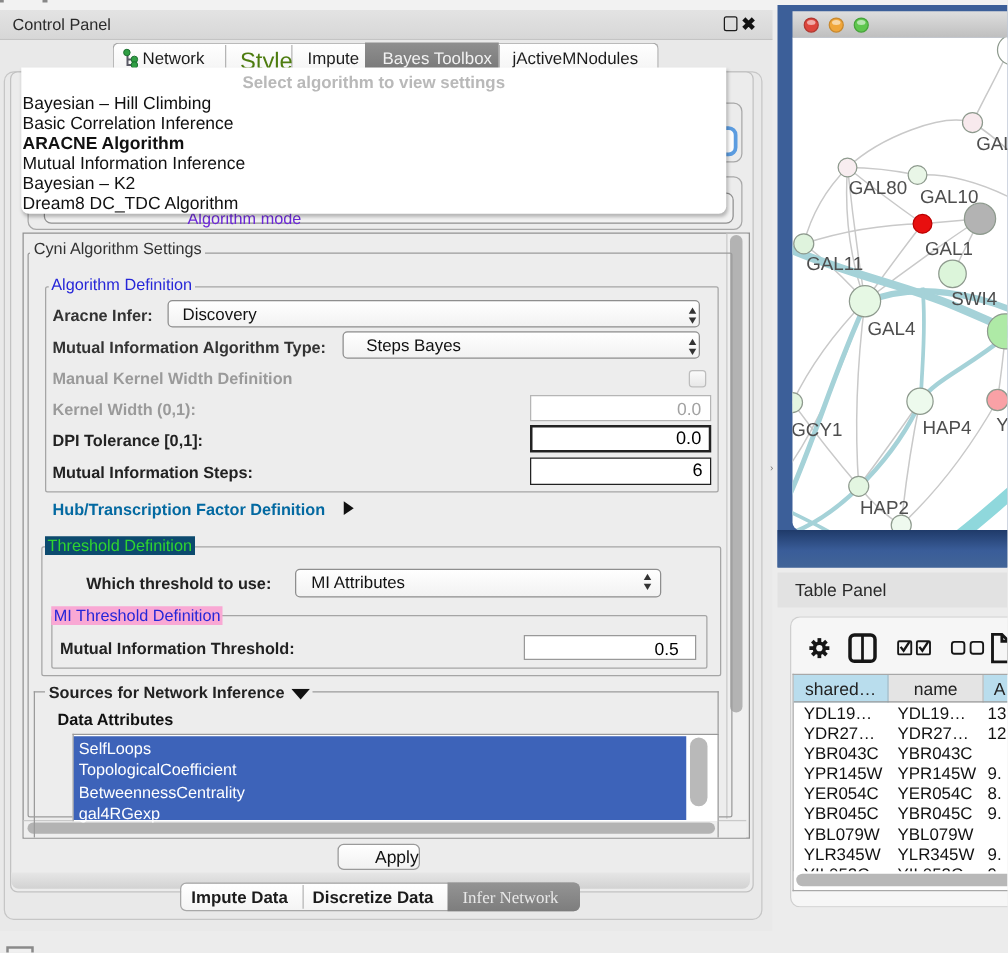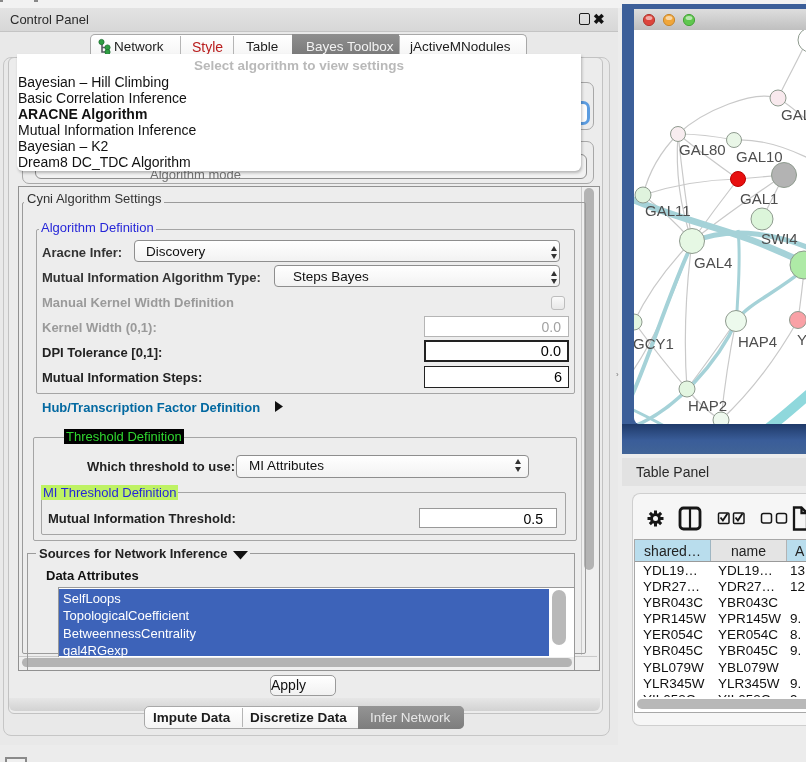--- a/index.html
+++ b/index.html
@@ -31,30 +31,30 @@
 <div class="abs" style="left:233px;top:36px;width:1px;height:19px;background:#b5b5b5;"></div>
 <div class="abs" style="left:292px;top:34px;width:107px;height:23px;background:linear-gradient(#8f8f8f,#787878);"></div>
 <div class="abs" style="left:399px;top:36px;width:1px;height:19px;background:#b5b5b5;"></div>
 <svg class="abs" style="left:96px;top:37px;" width="18" height="18" viewBox="0 0 18 18">
   <path d="M6,6 V15 h5 M6,10.5 h5" stroke="#5a5a66" stroke-width="1.6" fill="none"></path>
   <circle cx="5.5" cy="5" r="2.6" fill="#2f9e43" stroke="#1c7030" stroke-width="0.8"></circle>
   <circle cx="11.5" cy="10.5" r="2.6" fill="#2f9e43" stroke="#1c7030" stroke-width="0.8"></circle>
   <circle cx="11.5" cy="15" r="2.6" fill="#2f9e43" stroke="#1c7030" stroke-width="0.8"></circle>
 </svg>
 <div class="abs" style="left:114px;top:39px;font-size:13.5px;color:#1c1c1c;">Network</div>
-<div class="abs" style="left:192px;top:39px;font-size:14px;color:#b91c1c;">Style</div>
-<div class="abs" style="left:246px;top:39px;font-size:13.5px;color:#1c1c1c;">Table</div>
+<div class="abs" style="left:192px;top:39px;font-size:19px;color:#4d7c0f;">Style</div>
+<div class="abs" style="left:246px;top:39px;font-size:13.5px;color:#1c1c1c;">Impute</div>
 <div class="abs" style="left:306px;top:39px;font-size:13.5px;color:#f2f2f2;">Bayes Toolbox</div>
 <div class="abs" style="left:410px;top:39px;font-size:13.5px;color:#1c1c1c;">jActiveMNodules</div>
 
 <div class="abs" style="left:22px;top:82px;width:572px;height:48px;border:1px solid #a8a8a8;border-radius:7px;box-sizing:border-box;"></div>
 <div class="abs" style="left:550px;top:101px;width:40px;height:24px;border:3px solid #5b9ce0;border-radius:7px;background:#fdfdfd;box-sizing:border-box;"></div>
 <div class="abs" style="left:22px;top:141px;width:572px;height:43px;border:1px solid #a8a8a8;border-radius:7px;box-sizing:border-box;"></div>
 <div class="abs" style="left:35px;top:154px;width:552px;height:25px;border:1px solid #8f8f8f;border-radius:6px;background:#f2f2f2;box-sizing:border-box;"></div>
-<div class="abs" style="left:150px;top:167px;font-size:13px;color:#737373;">Algorithm mode</div>
+<div class="abs" style="left:150px;top:167px;font-size:13px;color:#6d28d9;">Algorithm mode</div>
 
 <div class="abs" style="left:17px;top:54px;width:564px;height:117px;background:#fff;border-radius:0 0 6px 6px;box-shadow:1px 2px 3px rgba(0,0,0,0.25);"></div>
 <div class="abs" style="left:17px;top:58px;width:564px;text-align:center;font-size:13.5px;color:#b9b9b9;font-weight:bold;">Select algorithm to view settings</div>
 <div class="abs" style="left:18px;top:74px;font-size:14px;color:#111;line-height:16px;">
 Bayesian – Hill Climbing<br>
 Basic Correlation Inference<br>
 <span class="b">ARACNE Algorithm</span><br>
 Mutual Information Inference<br>
 Bayesian – K2<br>
 Dream8 DC_TDC Algorithm
@@ -103,56 +103,56 @@
 
 <div class="abs b" style="left:42px;top:370px;font-size:13px;color:#222;">Mutual Information Steps:</div>
 <div class="abs" style="left:424px;top:366px;width:145px;height:22px;background:#fff;border:1px solid #222;font-size:14.5px;color:#000;text-align:right;line-height:20px;padding-right:6px;box-sizing:border-box;">6</div>
 
 <div class="abs b" style="left:42px;top:400px;font-size:13px;color:#0369a1;">Hub/Transcription Factor Definition</div>
 <svg class="abs" style="left:273px;top:400px;" width="12" height="13" viewBox="0 0 12 13">
     <path d="M2,1 L10,6.5 L2,12 Z" fill="#111"></path>
   </svg>
 
 <div class="abs" style="left:33px;top:437px;width:542px;height:102px;border:1px solid #a5a5a5;border-radius:2px;"></div>
-<div class="abs" style="left:36px;top:429px;background:#000000;padding:0 2px;font-size:13px;color:#2fd52f;margin-left:28px;">Threshold Definition</div>
-
-<div class="abs b" style="left:87px;top:459px;font-size:13px;color:#222;">Which threshold to use:</div>
+<div class="abs" style="left:36px;top:429px;background:#0c4a6e;padding:0 2px;font-size:13px;color:#2fd52f;">Threshold Definition</div>
+
+<div class="abs b" style="left:69px;top:459px;font-size:13px;color:#222;">Which threshold to use:</div>
 <div class="abs" style="left:236px;top:455px;width:291px;height:21px;background:linear-gradient(#ffffff,#f2f2f2);border:1px solid #8e8e8e;border-radius:4px;"></div>
 <div class="abs" style="left:249px;top:458px;font-size:13.5px;color:#111;">MI Attributes</div>
 <svg class="abs" style="left:514px;top:458px;" width="8" height="15" viewBox="0 0 8 15">
     <path d="M4,1 L7,6 H1 Z" fill="#333"></path>
     <path d="M4,14 L1,9 H7 Z" fill="#333"></path>
   </svg>
 
 <div class="abs" style="left:41px;top:492px;width:523px;height:41px;border:1px solid #a5a5a5;border-radius:2px;"></div>
-<div class="abs" style="left:41px;top:485px;background:#bef264;padding:0 2px;font-size:13px;color:#2626d8;">MI Threshold Definition</div>
+<div class="abs" style="left:41px;top:485px;background:#f9a8d4;padding:0 2px;font-size:13px;color:#2626d8;">MI Threshold Definition</div>
 <div class="abs b" style="left:48px;top:511px;font-size:13px;color:#222;">Mutual Information Threshold:</div>
 <div class="abs" style="left:419px;top:508px;width:138px;height:20px;background:#fff;border:1px solid #999;font-size:14px;color:#000;text-align:right;line-height:20px;padding-right:13px;box-sizing:border-box;">0.5</div>
 
 <div class="abs" style="left:27px;top:553px;width:546px;height:116px;border:1px solid #9b9b9b;border-top:1px solid #9b9b9b;border-bottom:none;"></div>
 <div class="abs" style="left:36px;top:546px;background:#ededed;padding:0 3px;font-size:13px;color:#222;"><span class="b">Sources for Network Inference</span></div>
 <div class="abs" style="left:228px;top:548px;width:22px;height:11px;background:#ededed;"></div>
 <svg class="abs" style="left:233px;top:551px;" width="15" height="9" viewBox="0 0 15 9">
     <path d="M0,0 L15,0 L7.5,8.5 Z" fill="#111"></path>
   </svg>
 <div class="abs b" style="left:46px;top:568px;font-size:13px;color:#111;">Data Attributes</div>
 
 <div class="abs" style="left:58px;top:587px;width:515px;height:69px;background:#fff;border:1px solid #999;border-bottom:none;"></div>
 <div class="abs" style="left:59px;top:589px;width:490px;height:67px;background:#3d63b9;"></div>
 <div class="abs" style="left:63px;top:590px;font-size:13px;color:#fff;line-height:17.4px;">SelfLoops<br>TopologicalCoefficient<br>BetweennessCentrality<br>gal4RGexp</div>
 <div class="abs" style="left:552px;top:590px;width:14px;height:55px;background:#b9b9b9;border-radius:7px;"></div>
 
-<div class="abs" style="left:270px;top:675px;width:64px;height:19px;background:linear-gradient(#ffffff,#f1f1f1);border:1px solid #9a9a9a;border-radius:5px;text-align:left;font-size:14px;color:#111;line-height:19px;">Apply</div>
+<div class="abs" style="left:270px;top:675px;width:64px;height:19px;background:linear-gradient(#ffffff,#f1f1f1);border:1px solid #9a9a9a;border-radius:5px;text-align:right;font-size:14px;color:#111;line-height:19px;">Apply</div>
 
 <div class="abs" style="left:144px;top:706px;width:320px;height:23px;background:linear-gradient(#ffffff,#f4f4f4);border:1px solid #a8a8a8;border-radius:5px;box-sizing:border-box;"></div>
 <div class="abs" style="left:242px;top:708px;width:1px;height:19px;background:#b5b5b5;"></div>
 <div class="abs" style="left:358px;top:706px;width:106px;height:23px;background:linear-gradient(#949494,#7d7d7d);border-radius:0 5px 5px 0;"></div>
 <div class="abs" style="left:153px;top:710px;font-size:13.5px;color:#1c1c1c;font-weight:bold;">Impute Data</div>
 <div class="abs" style="left:250px;top:710px;font-size:13.5px;color:#1c1c1c;font-weight:bold;">Discretize Data</div>
-<div class="abs" style="left:370px;top:710px;font-size:13.5px;color:#e8e8e8;">Infer Network</div>
+<div class="abs" style="left:370px;top:710px;font-size:13.5px;color:#e8e8e8;font-family:Liberation Serif, serif;">Infer Network</div>
 
 <div class="abs" style="left:5px;top:757px;width:18px;height:10px;border:2px solid #8a8a8a;background:#f0f0f0;"></div>
 
 <div class="abs" style="left:622px;top:4px;width:184px;height:450px;background:#3c5f99;"></div>
 <div class="abs" style="left:634px;top:9px;width:172px;height:21px;background:linear-gradient(#dedede,#bfbfbf);border-bottom:1px solid #8a8a8a;"></div>
 <svg class="abs" style="left:634px;top:9px;" width="172" height="21" viewBox="0 0 172 21">
   <circle cx="15" cy="11" r="5.6" fill="#dd453c" stroke="#b03830" stroke-width="1"></circle>
   <circle cx="35" cy="11" r="5.6" fill="#f0a63a" stroke="#c8882d" stroke-width="1"></circle>
   <circle cx="55" cy="11" r="5.6" fill="#5fc74e" stroke="#46a33a" stroke-width="1"></circle>
   <ellipse cx="15" cy="9" rx="3.4" ry="2" fill="rgba(255,255,255,0.55)"></ellipse>

